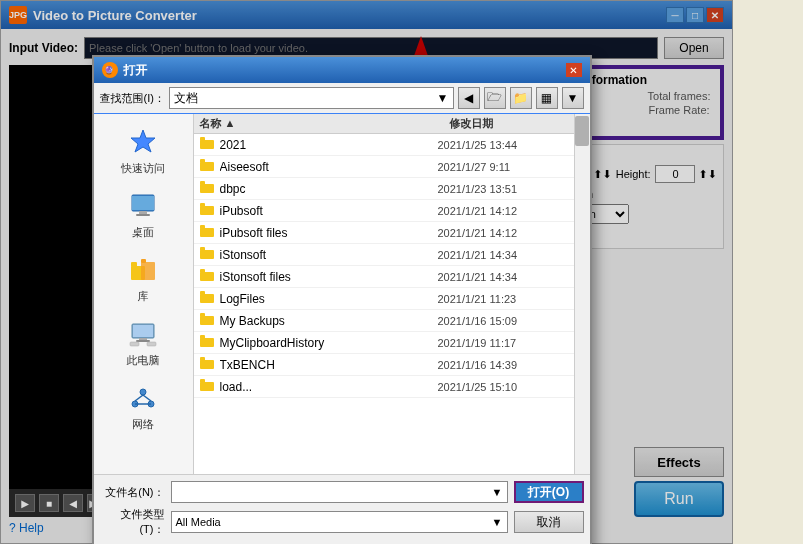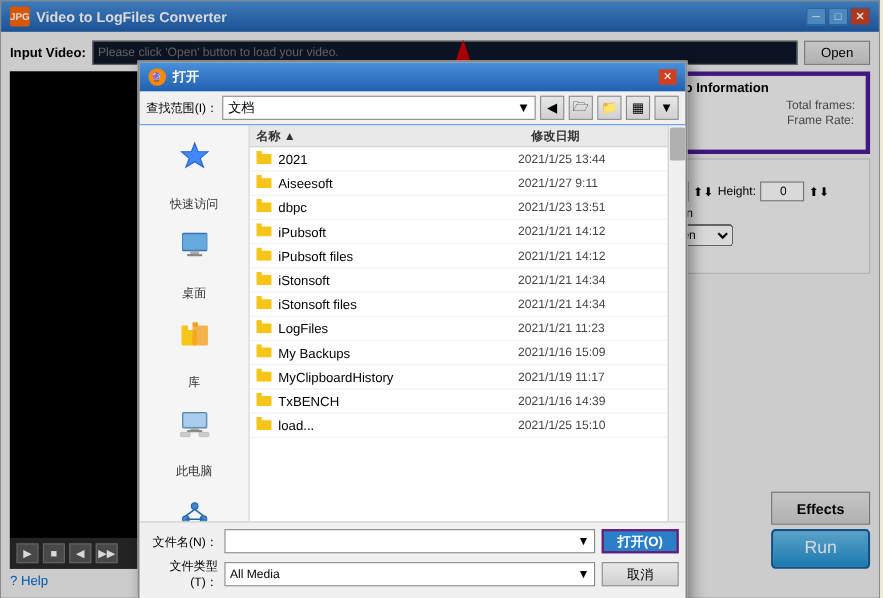--- a/index.html
+++ b/index.html
@@ -8,21 +8,21 @@
       font-size: 12px;
       background: #ece9d8;
       width: 803px;
       height: 544px;
       overflow: hidden;
       position: relative;
     }
 
     
     .main-window {
-      width: 800px;
+      width: 733px;
       height: 544px;
       background: #f0f0f0;
       border: 1px solid #888;
       display: flex;
       flex-direction: column;
       position: relative;
     }
 
     
     .title-bar {
@@ -350,21 +350,21 @@
       display: flex;
       flex-direction: column;
       align-items: center;
       padding: 6px 0;
       gap: 2px;
     }
     .nav-item {
       display: flex;
       flex-direction: column;
       align-items: center;
-      gap: 20px;
+      gap: 3px;
       padding: 6px 4px;
       cursor: pointer;
       width: 80px;
       border-radius: 4px;
     }
     .nav-icon {
       width: 32px;
       height: 32px;
       display: flex;
       align-items: center;
@@ -495,21 +495,21 @@
       pointer-events: none;
     }
   </style>
 </head>
 <body>
 
 <div class="main-window">
 
   <div class="title-bar">
     <div class="title-bar-icon">JPG</div>
-    <span class="title-bar-text">Video to LogFiles Converter</span>
+    <span class="title-bar-text">Video to Picture Converter</span>
     <div class="title-bar-controls">
       <div class="title-btn">─</div>
       <div class="title-btn">□</div>
       <div class="title-btn close">✕</div>
     </div>
   </div>
 
   <div class="main-content">
 
     <div class="input-row">

